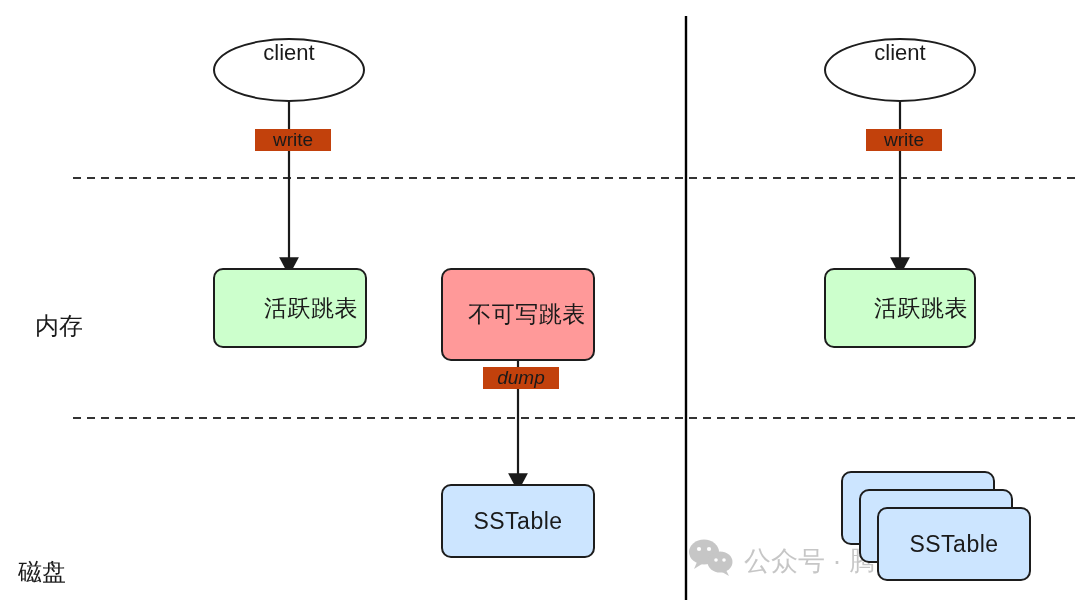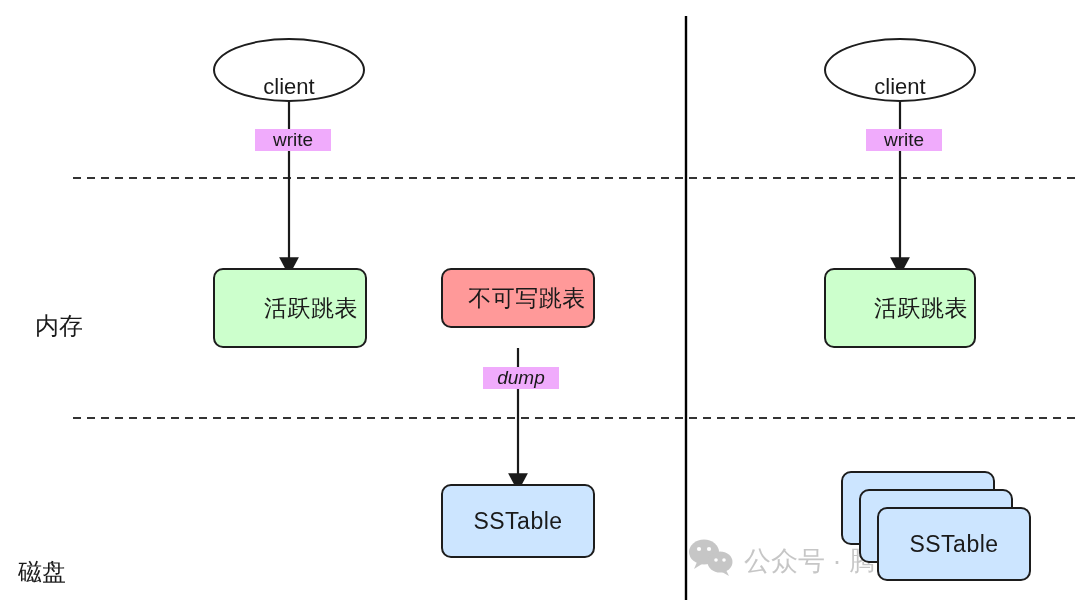--- a/index.html
+++ b/index.html
@@ -8,26 +8,26 @@
   .canvas{position:absolute;inset:0;}
   svg.layer{position:absolute;left:0;top:0;width:1080px;height:612px;}
 
   .node{position:absolute;box-sizing:border-box;display:flex;align-items:center;
         justify-content:center;border:2px solid #1d1d1d;border-radius:10px;
         font-size:23px;line-height:1;letter-spacing:.5px;}
   .node.green{background:#ccffcc;padding-left:42px;}
   .node.red{background:#ff9999;}
   .node.blue{background:#cce5ff;}
 
-  .ellipse{position:absolute;box-sizing:border-box;display:flex;align-items:flex-end;
+  .ellipse{position:absolute;box-sizing:border-box;display:flex;align-items:flex-start;
            justify-content:center;border:2px solid #1d1d1d;border-radius:50%;
            background:#ffffff;font-size:22px;}
 
   .edge-label{position:absolute;font-size:19px;color:#1a1a1a;white-space:nowrap;
-              text-align:center;background:#f0abfc;padding:0 3px;}
+              text-align:center;background:#c2410c;padding:0 3px;}
 
   .side-label{position:absolute;font-size:24px;color:#1a1a1a;white-space:nowrap;margin-top:38px;}
 
   .stack-box{position:absolute;box-sizing:border-box;border:2px solid #1d1d1d;
              border-radius:10px;background:#cce5ff;}
   .stack-top{display:flex;align-items:center;justify-content:center;
              font-size:23px;letter-spacing:.5px;}
 
   .watermark{position:absolute;display:flex;align-items:center;gap:10px;
              color:#b9b9b9;font-size:27px;white-space:nowrap;
@@ -67,21 +67,21 @@
   <div class="ellipse" style="left:213px;top:38px;width:152px;height:64px;">
     <span>client</span>
   </div>
 
   <div class="edge-label" style="left:255px;top:129px;width:70px;">write</div>
 
   <div class="node green" style="left:213px;top:268px;width:154px;height:80px;">
     <span>活跃跳表</span>
   </div>
 
-  <div class="node red" style="left:441px;top:268px;width:154px;height:60px;padding-left:18px;">
+  <div class="node red" style="left:441px;top:268px;width:154px;height:93px;padding-left:18px;">
     <span>不可写跳表</span>
   </div>
 
   <div class="edge-label" style="left:483px;top:367px;width:70px;font-style:italic;">dump</div>
 
   <div class="node blue" style="left:441px;top:484px;width:154px;height:74px;">
     <span>SSTable</span>
   </div>
 
   <div class="ellipse" style="left:824px;top:38px;width:152px;height:64px;">

